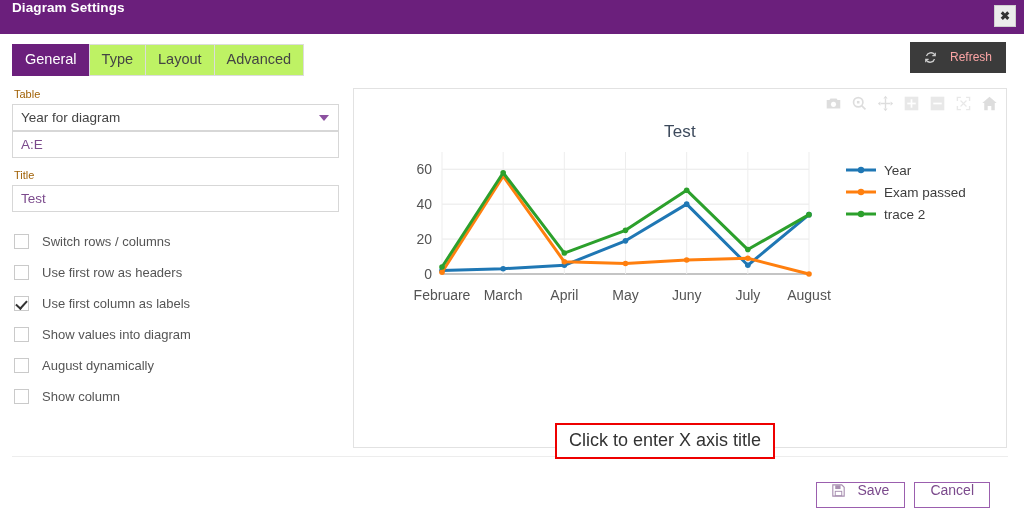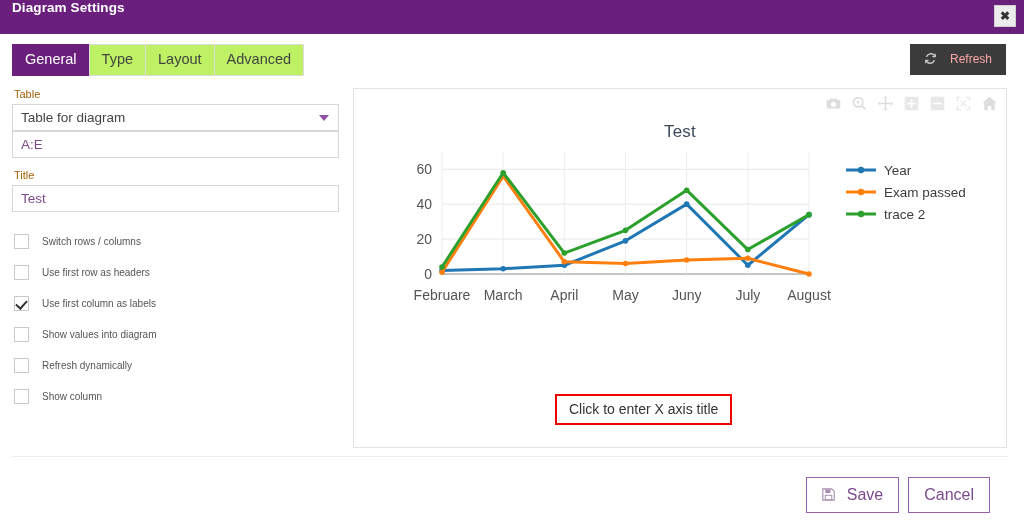--- a/index.html
+++ b/index.html
@@ -47,21 +47,21 @@
   
   .body {
     flex: 1 1 auto;
     position: relative;
     padding: 10px 16px 0 12px;
     display: flex;
     flex-direction: column;
   }
   .toprow {
     display: flex;
-    align-items: center;
+    align-items: flex-start;
     justify-content: space-between;
     height: 32px;
     flex: 0 0 auto;
   }
   .tabs { display: flex; }
   .tab {
     border: 1px solid #dcdcdc;
     border-right: none;
     padding: 6px 12px 7px;
     font-size: 14.5px;
@@ -142,21 +142,21 @@
   }
   .cb.checked::after {
     content: "";
     position: absolute;
     left: 3px; top: 1px;
     width: 5px; height: 9px;
     border: solid #333;
     border-width: 0 2px 2px 0;
     transform: rotate(42deg);
   }
-  .check-label { font-size: 10px; color: #555; }
+  .check-label { font-size: 13px; color: #555; }
   
   .chart-panel {
     flex: 1 1 auto;
     border: 1px solid #e2e2e2;
     background: #fff;
     position: relative;
     margin-right: 1px;
     height: 360px;
   }
   .modebar {
@@ -170,25 +170,25 @@
     text-align: center;
     font-size: 17px;
     color: #3d4a5c;
     padding-top: 33px;
     letter-spacing: .2px;
   }
   .plot-wrap { position: relative; width: 100%; height: 280px; }
   .plot-svg { position: absolute; left: 0; top: 0; }
   .xaxis-title-box {
     position: absolute;
-    left: 201px; top: 252px;
+    left: 201px; top: 281px;
     border: 2px solid #ee0000;
     background: #fff;
     padding: 5px 12px 6px;
-    font-size: 14px;
+    font-size: 18px;
     color: #333;
     cursor: pointer;
     white-space: nowrap;
   }
   
   .footer-div {
     border-top: 1px solid #ededed;
     margin-top: 8px;
     flex: 0 0 auto;
   }
@@ -197,22 +197,22 @@
     display: flex;
     align-items: center;
     justify-content: flex-end;
     padding-right: 18px;
     gap: 9px;
   }
   .btn-outline {
     border: 1px solid #9b5fae;
     background: #fff;
     color: #7b4a8c;
-    font-size: 16px;
-    padding: 8px 15px 9px;
+    font-size: 14px;
+    padding: 0 15px 9px;
     cursor: pointer;
     display: flex; align-items: center; gap: 12px;
     font-family: "Liberation Sans", sans-serif;
     line-height: 1.1;
   }
   .save-ico { width: 13px; height: 13px; opacity: .75; }
 </style>
 </head>
 <body>
 
@@ -242,21 +242,21 @@
         <span>Refresh</span>
       </div>
     </div>
 
     <div class="content">
 
       <div class="form">
 
         <div class="field-label">Table</div>
         <div class="select">
-          <span>Table for diagram</span>
+          <span>Year for diagram</span>
           <span class="caret"></span>
         </div>
 
         <input class="input" value="A:E" style="">
 
         <div class="field-label gap">Title</div>
         <input class="input" value="Test" style="">
 
         <div class="checks">
           <div class="check-row">
@@ -270,21 +270,21 @@
           <div class="check-row">
             <span class="cb checked"></span>
             <span class="check-label">Use first column as labels</span>
           </div>
           <div class="check-row">
             <span class="cb"></span>
             <span class="check-label">Show values into diagram</span>
           </div>
           <div class="check-row">
             <span class="cb"></span>
-            <span class="check-label">Refresh dynamically</span>
+            <span class="check-label">August dynamically</span>
           </div>
           <div class="check-row">
             <span class="cb"></span>
             <span class="check-label">Show column</span>
           </div>
         </div>
       </div>
 
       <div class="chart-panel">
 

